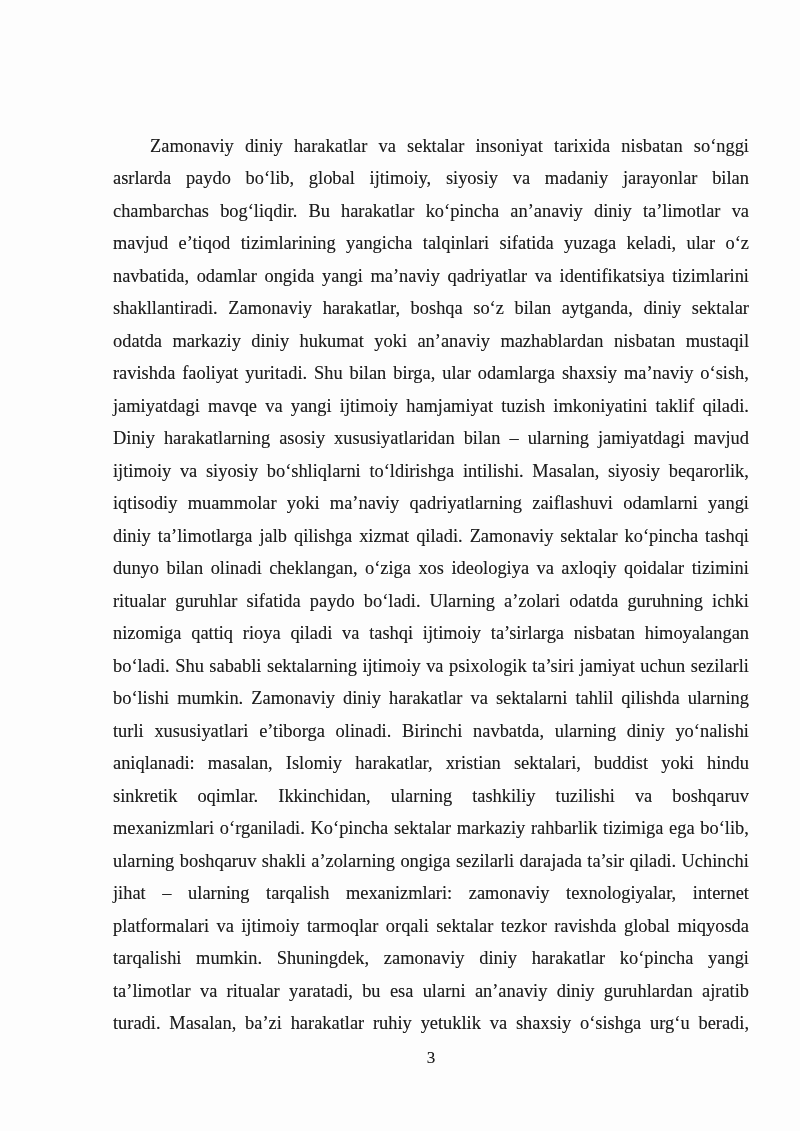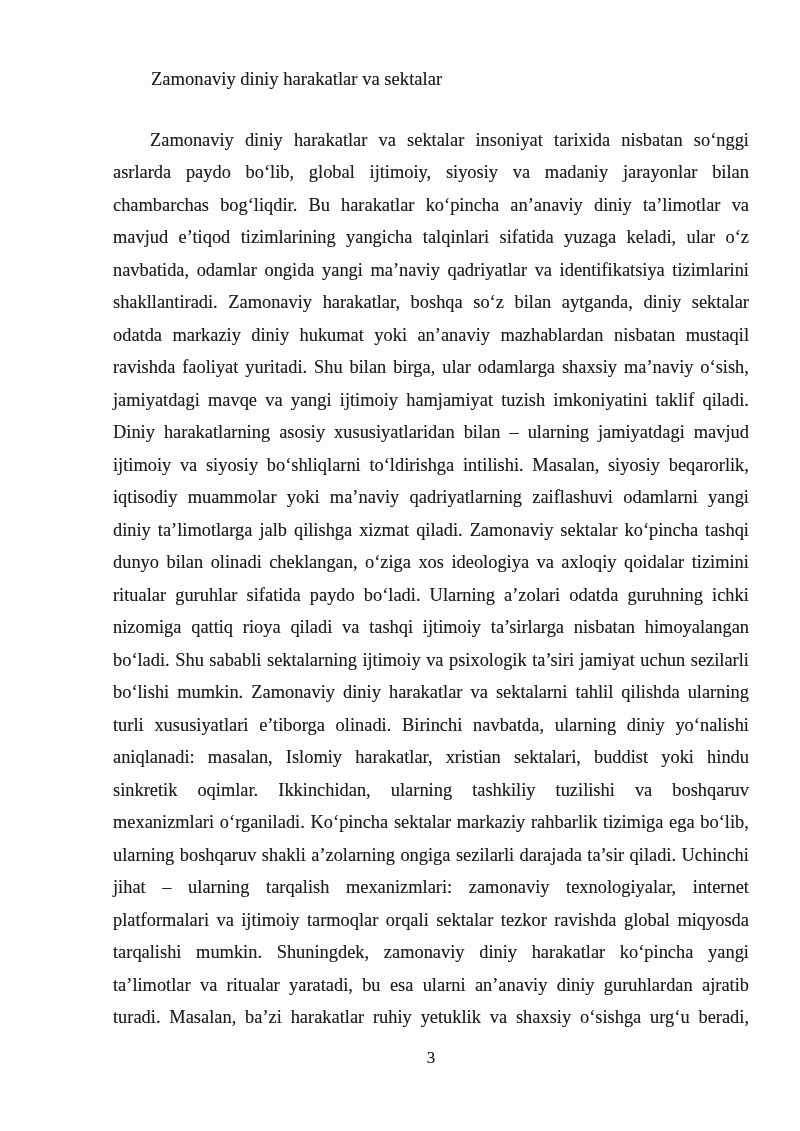--- a/index.html
+++ b/index.html
@@ -30,40 +30,39 @@
     left: 113px;
     top: 124px;
     width: 636px;
     font-size: 18.4px;
   }
   
   .line {
     display: flex;
     justify-content: space-between;
     height: 32.5px;
-    align-items: center;
+    align-items: flex-end;
   }
   .line .w { white-space: pre; flex: 0 0 auto; }
   .line.indent { padding-left: 37px; }
   .page-number {
     position: absolute;
     left: 113px;
     top: 1047px;
     width: 636px;
     text-align: center;
     font-size: 17px;
     line-height: 22px;
   }
 </style>
 </head>
 <body>
 
 <div class="page">
 
-  <div class="heading">Zamonaviy diniy harakatlar va sektalar</div>
 
   <div class="body-text">
     <div class="line indent">
         <span class="w">Zamonaviy</span>
         <span class="w">diniy</span>
         <span class="w">harakatlar</span>
         <span class="w">va</span>
         <span class="w">sektalar</span>
         <span class="w">insoniyat</span>
         <span class="w">tarixida</span>

